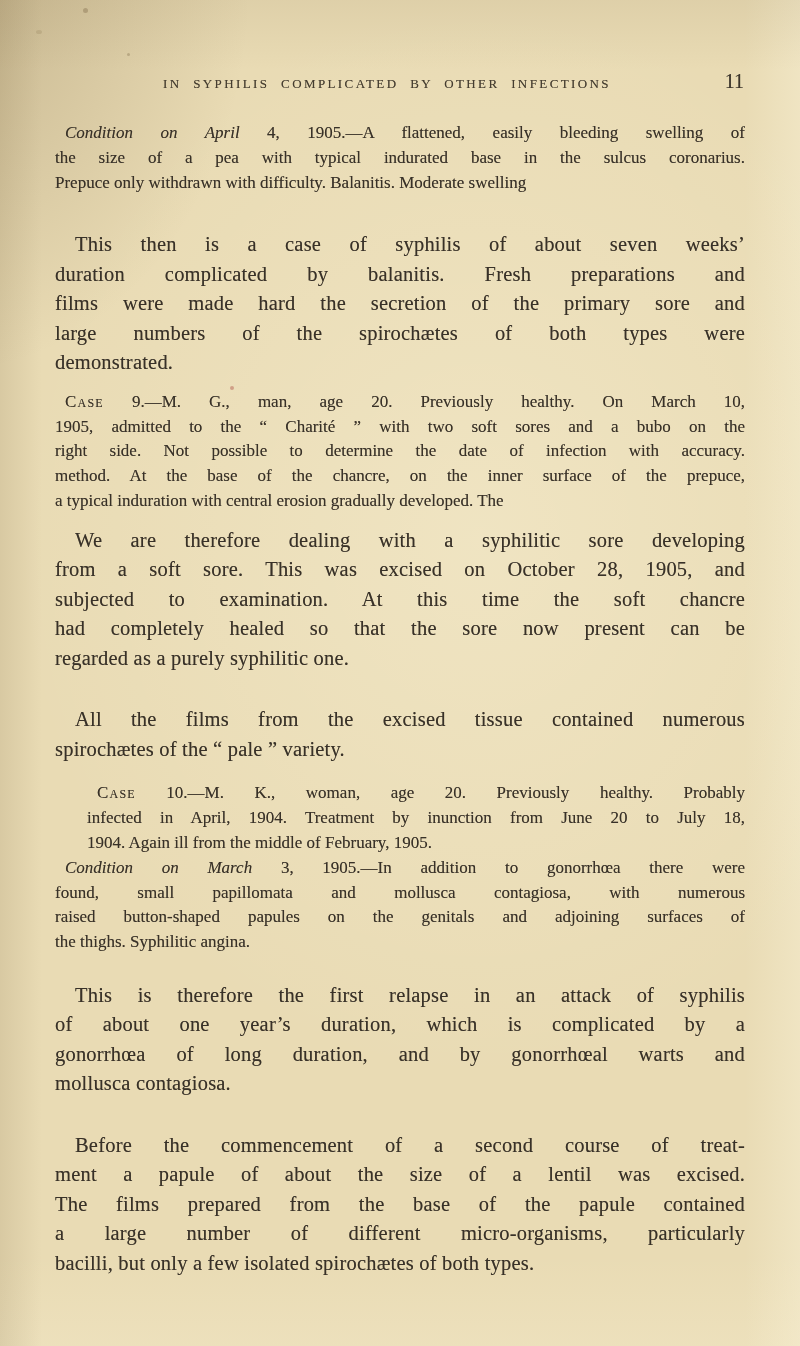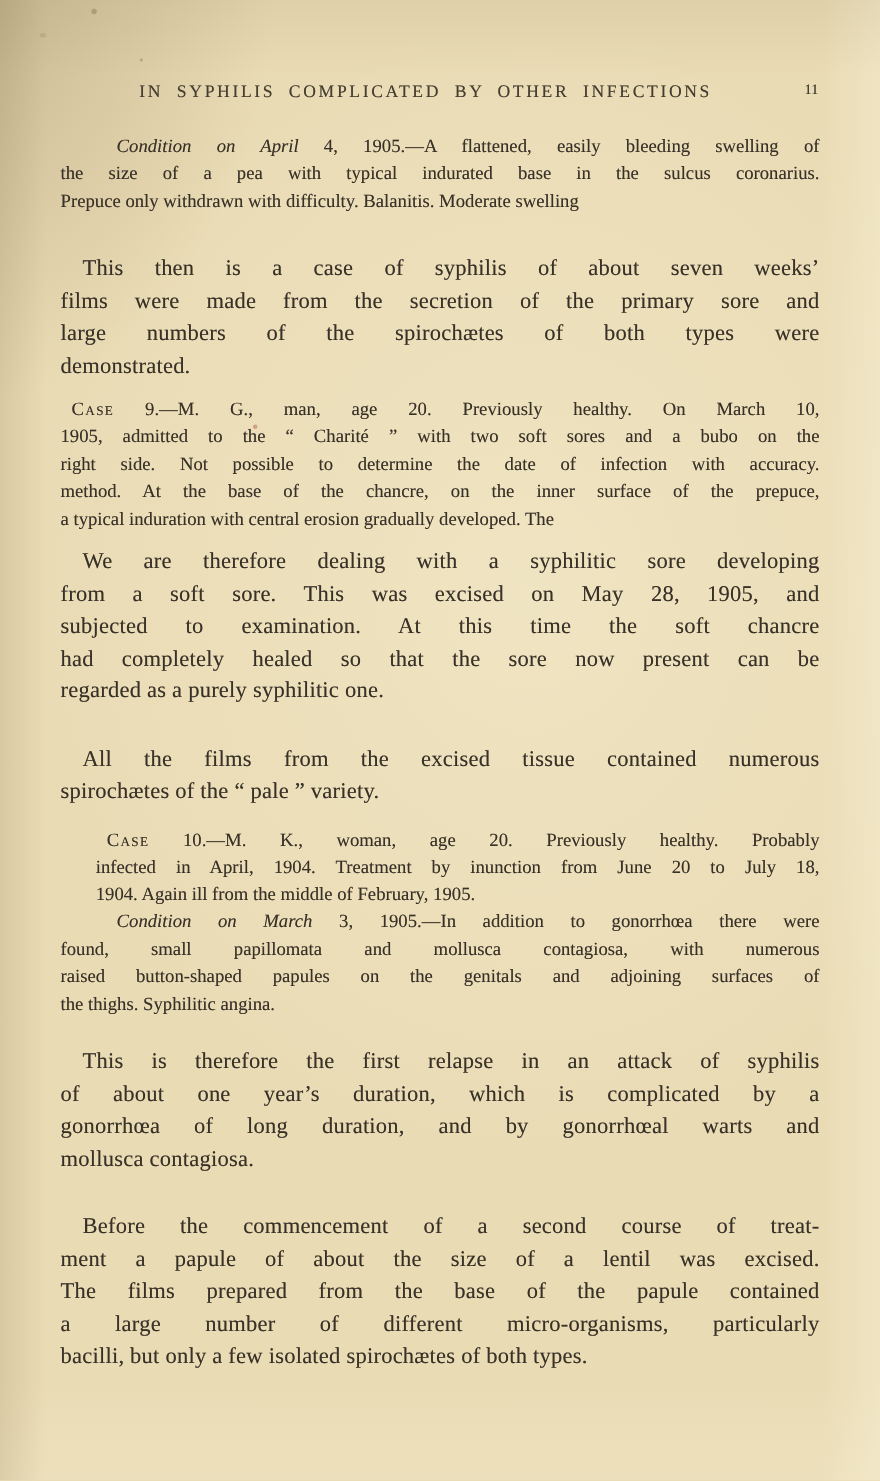--- a/index.html
+++ b/index.html
@@ -35,30 +35,30 @@
 
   .running-head {
     position: absolute;
     top: 73px; left: 55px; width: 690px; height: 22px;
     color: #4a4134;
   }
   .head-title {
     position: absolute; left: 0; width: 100%;
     text-align: center;
     transform: translateX(-13px);
-    font-size: 16px;
+    font-size: 13px;
     line-height: 22px;
     letter-spacing: 2.4px;
     word-spacing: 6px;
     color: #453d30;
     text-shadow: 0 0 0.5px rgba(69,61,48,0.5);
   }
   .folio {
     position: absolute; right: 1px; top: -3px;
-    font-size: 13px; line-height: 22px;
+    font-size: 20px; line-height: 22px;
     color: #3c352b;
     text-shadow: 0 0 0.5px rgba(60,53,43,0.5);
     text-align: right;
   }
 
   .body-text {
     position: absolute;
     top: 121px; left: 55px; width: 690px;
     color: #383128;
   }
@@ -73,21 +73,21 @@
   .para .line:last-child { text-align-last: left; }
   .para.small .line:first-child { text-indent: 10px; }
   .para.large .line:first-child { text-indent: 20px; }
   
   .para:nth-child(2) { margin-top: 35px; }
   .para:nth-child(3) { margin-top: 12px; }
   .para:nth-child(4) { margin-top: 12px; }
   .para:nth-child(6) { margin-top: 17px; margin-left: 32px; }
   .para:nth-child(8) { margin-top: 26px; }
 
-  .it { font-style: italic; margin-left: 41px; }
+  .it { font-style: italic; }
   .sc { font-variant: small-caps; letter-spacing: 1.2px; }
 </style>
 </head>
 <body>
 
 <div class="page">
   <div class="shading"></div>
   <div class="speck s1"></div>
   <div class="speck s2"></div>
   <div class="speck s3"></div>
@@ -99,34 +99,35 @@
   </div>
 
   <div class="body-text">
       <div class="para small">
         <div class="line"><span class="it">Condition on April</span><span> 4, 1905.—A flattened, easily bleeding swelling of</span></div>
         <div class="line">the size of a pea with typical indurated base in the sulcus coronarius.</div>
         <div class="line">Prepuce only withdrawn with difficulty. Balanitis. Moderate swelling</div>
       </div>
       <div class="para large">
         <div class="line">This then is a case of syphilis of about seven weeks’</div>
-        <div class="line">films were made from the secretion of the primary sore and</div>
+        <div class="line">duration complicated by balanitis. Fresh preparations and</div>
+        <div class="line">films were made hard the secretion of the primary sore and</div>
         <div class="line">large numbers of the spirochætes of both types were</div>
         <div class="line">demonstrated.</div>
       </div>
       <div class="para small">
         <div class="line"><span class="sc">Case</span><span> 9.—M. G., man, age 20. Previously healthy. On March 10,</span></div>
         <div class="line">1905, admitted to the “ Charité ” with two soft sores and a bubo on the</div>
         <div class="line">right side. Not possible to determine the date of infection with accuracy.</div>
         <div class="line">method. At the base of the chancre, on the inner surface of the prepuce,</div>
         <div class="line">a typical induration with central erosion gradually developed. The</div>
       </div>
       <div class="para large">
         <div class="line">We are therefore dealing with a syphilitic sore developing</div>
-        <div class="line">from a soft sore. This was excised on May 28, 1905, and</div>
+        <div class="line">from a soft sore. This was excised on October 28, 1905, and</div>
         <div class="line">subjected to examination. At this time the soft chancre</div>
         <div class="line">had completely healed so that the sore now present can be</div>
         <div class="line">regarded as a purely syphilitic one.</div>
       </div>
       <div class="para large">
         <div class="line">All the films from the excised tissue contained numerous</div>
         <div class="line">spirochætes of the “ pale ” variety.</div>
       </div>
       <div class="para small">
         <div class="line"><span class="sc">Case</span><span> 10.—M. K., woman, age 20. Previously healthy. Probably</span></div>

